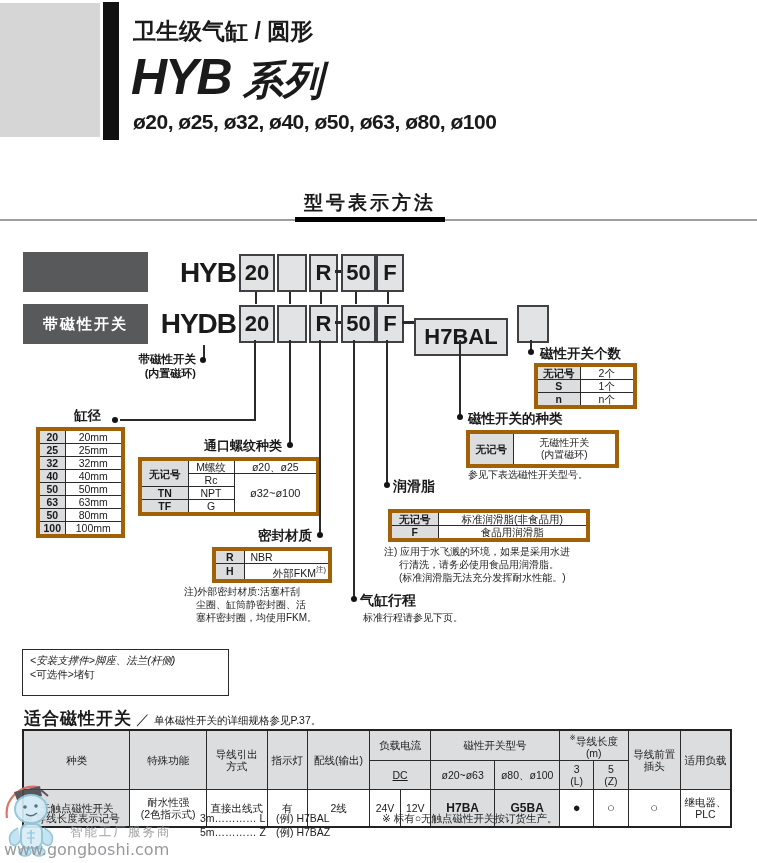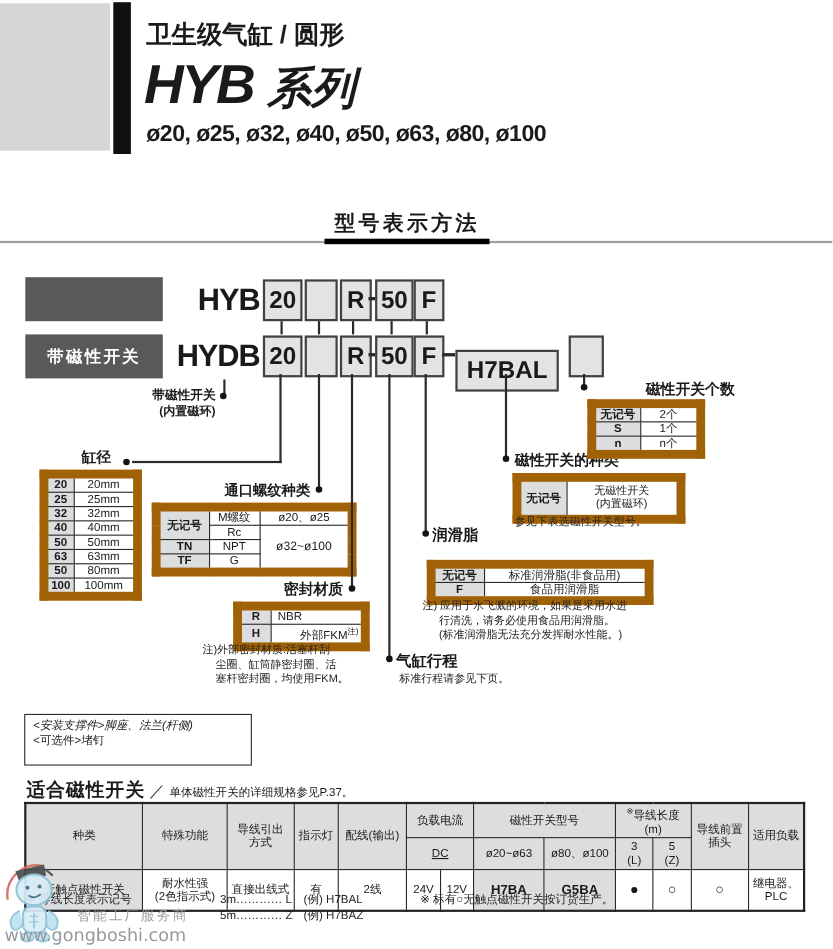--- a/index.html
+++ b/index.html
@@ -9,21 +9,21 @@
   .line{position:absolute;background:#2a2a2a;}
   .bullet{position:absolute;width:6px;height:6px;border-radius:50%;background:#141414;}
   .dash{position:absolute;height:3px;background:#2a2a2a;}
   .box{position:absolute;height:34px;background:#e2e3e5;border:2px solid #404144;
        display:flex;align-items:center;justify-content:center;font-weight:bold;font-size:22px;}
   .dark{position:absolute;left:23px;width:125px;height:40px;background:#58595b;color:#ffffff;
         display:flex;align-items:center;justify-content:center;font-weight:bold;font-size:15px;letter-spacing:2px;}
   .prefix{position:absolute;font-weight:bold;font-size:28px;letter-spacing:-1px;text-align:right;}
   .clabel{position:absolute;font-weight:bold;font-size:13px;white-space:nowrap;}
   .note{position:absolute;font-size:10px;line-height:13px;white-space:nowrap;color:#222;}
-  table.ctable{position:absolute;border-collapse:collapse;table-layout:fixed;border:8px solid #a16207;background:#fdba74;}
+  table.ctable{position:absolute;border-collapse:collapse;table-layout:fixed;border:4px solid #a16207;background:#0f766e;}
   table.ctable td{border:1px solid #2a2a2a;font-size:10.5px;text-align:center;padding:0 2px;line-height:12px;background:#fff;}
   table.ctable td.g{background:#dcdddf;font-weight:bold;}
   .pre{white-space:pre-line;}
   table.stable{position:absolute;border-collapse:collapse;table-layout:fixed;width:710px;border:2px solid #222;}
   table.stable td{border:1px solid #2a2a2a;font-size:10.5px;text-align:center;vertical-align:middle;padding:1px 2px;line-height:12px;}
   table.stable tr.hrow td{background:#dcdddf;}
   table.stable td.g{background:#dcdddf;}
   table.stable td.b{font-weight:bold;font-size:12px;}
   .wm{position:absolute;opacity:0.92;}
   .wm-brand{position:absolute;font-weight:bold;color:#a8a8ab;font-size:27px;letter-spacing:6px;}
@@ -222,21 +222,21 @@
       <td class="g" style="height:30px;">无记号</td>
       <td class="pre" style="font-size:10px;">无磁性开关
 (内置磁环)</td>
     </tr>
   </tbody>
     </table>
   <div class="note" style="left:468px;top:468px;">参见下表选磁性开关型号。</div>
 
   <div class="line" style="left:530px;top:340px;width:2px;height:11px;"></div>
   <div class="bullet" style="left:528px;top:349px;"></div>
-  <div class="clabel" style="left:540px;top:345px;font-size:13.5px;margin-left:47px;">磁性开关个数</div>
+  <div class="clabel" style="left:540px;top:345px;font-size:13.5px;">磁性开关个数</div>
   <table class="ctable" style="left:534px;top:363px;">
     <colgroup>
         <col style="width:44px;">
         <col style="width:55px;">
       </colgroup>
     <tbody>
         <tr>
           <td class="g">无记号</td>
           <td>2个</td>
         </tr>
@@ -246,21 +246,21 @@
         </tr>
     <tr>
           <td class="g">n</td>
           <td>n个</td>
         </tr>
   </tbody>
     </table>
 
   <div class="abs" style="left:22px;top:649px;width:207px;height:47px;border:1.5px solid #2a2a2a;padding:3px 7px;box-sizing:border-box;">
     <div class="note" style="position:static;font-size:10.5px;line-height:14px;font-style:italic;">&lt;安装支撑件&gt;脚座、法兰(杆侧)</div>
-    <div class="note" style="position:static;font-size:10.5px;line-height:14px;font-family:Liberation Mono, monospace;">&lt;可选件&gt;堵钉</div>
+    <div class="note" style="position:static;font-size:10.5px;line-height:14px;">&lt;可选件&gt;堵钉</div>
   </div>
 
   <div class="abs" style="left:24px;top:707px;display:flex;align-items:baseline;white-space:nowrap;">
     <span style="font-size:17px;font-weight:bold;letter-spacing:1px;">适合磁性开关</span>
     <span style="font-size:14px;margin:0 4px;">／</span>
     <span style="font-size:10.5px;">单体磁性开关的详细规格参见P.37。</span>
   </div>
 
   <table class="stable" style="left:22px;top:729px;">
     <colgroup>

